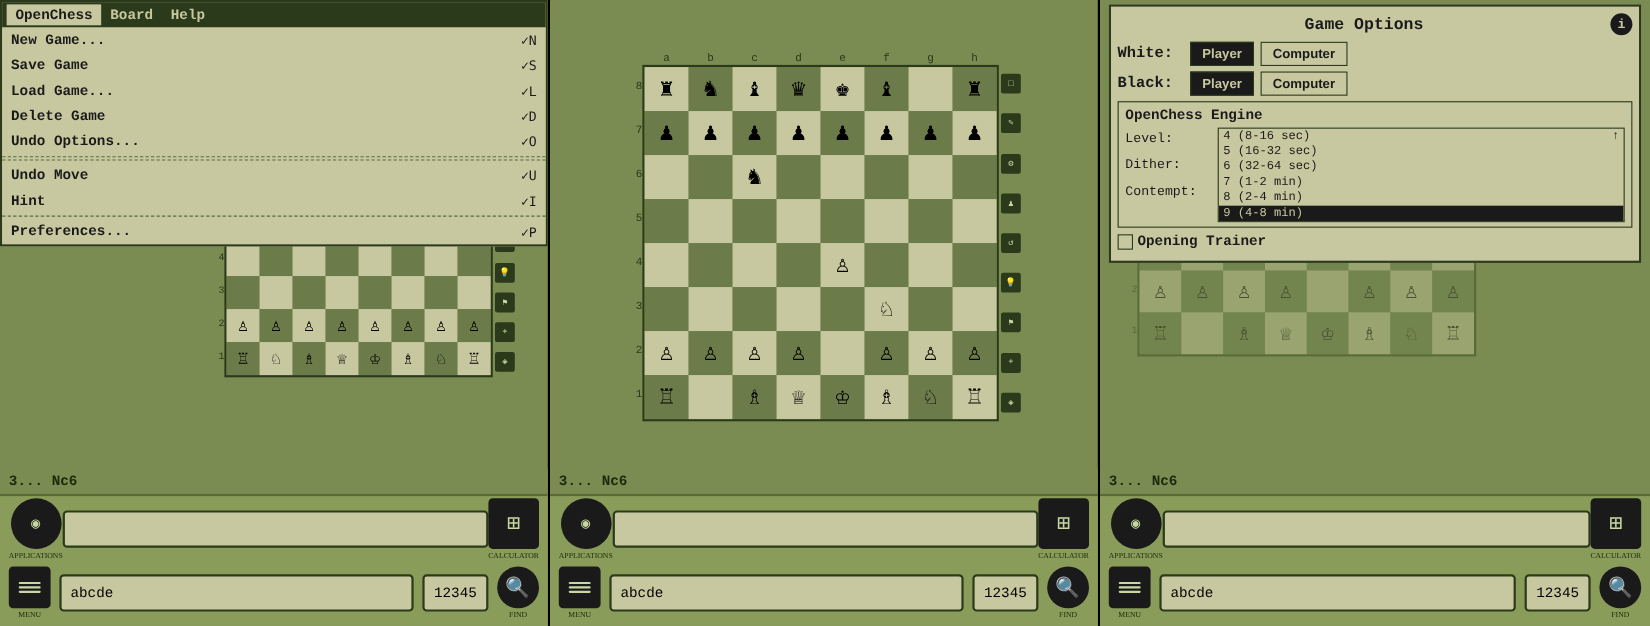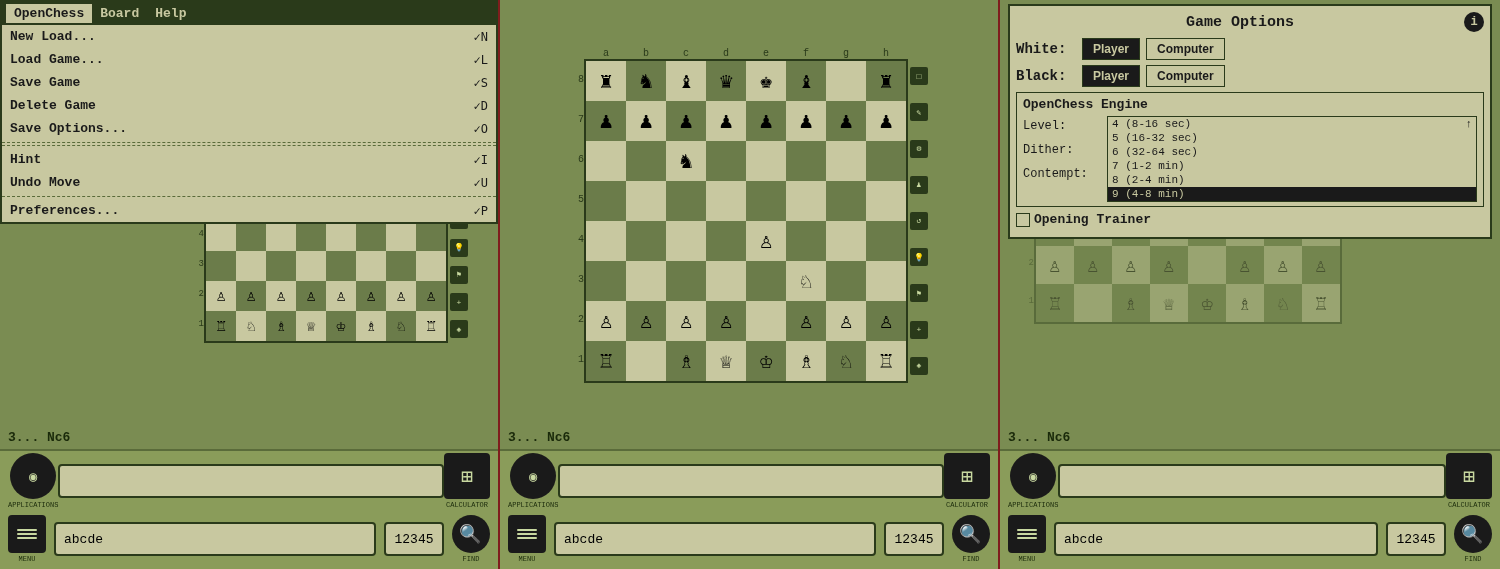--- a/index.html
+++ b/index.html
@@ -14,21 +14,21 @@
       overflow: hidden;
     }
 
     .panel {
       width: 500px;
       height: 569px;
       background: #7a8c52;
       display: flex;
       flex-direction: column;
       position: relative;
-      border-right: 2px solid #7f1d1d;
+      border-right: 2px solid #000000;
     }
 
     
     .board-area {
       flex: 1;
       display: flex;
       align-items: center;
       justify-content: center;
       padding: 4px 4px 0 4px;
       position: relative;
@@ -90,20 +90,21 @@
     .app-icon-circle .icon-symbol {
       font-size: 14px;
       color: #c8d8a0;
     }
 
     .app-icon-label {
       font-size: 7px;
       color: #1a2a0a;
       text-align: left;
       margin-top: 2px;
+      font-family: Liberation Serif, serif;
     }
 
     .icon-with-label {
       display: flex;
       flex-direction: column;
       align-items: center;
     }
 
     .calc-icon {
       width: 46px;
@@ -429,48 +430,48 @@
   <div class="board-area">
 
     <div class="menu-overlay">
       <div class="menu-bar">
         <span class="menu-bar-item active">OpenChess</span>
         <span class="menu-bar-item">Board</span>
         <span class="menu-bar-item">Help</span>
       </div>
       <div class="menu-items">
         <div class="menu-item">
-          <span class="item-label">New Load...</span>
+          <span class="item-label">New Game...</span>
           <span class="item-shortcut">✓N</span>
+        </div>
+        <div class="menu-item">
+          <span class="item-label">Save Game</span>
+          <span class="item-shortcut">✓S</span>
         </div>
         <div class="menu-item">
           <span class="item-label">Load Game...</span>
           <span class="item-shortcut">✓L</span>
         </div>
         <div class="menu-item">
-          <span class="item-label">Save Game</span>
-          <span class="item-shortcut">✓S</span>
-        </div>
-        <div class="menu-item">
           <span class="item-label">Delete Game</span>
           <span class="item-shortcut">✓D</span>
         </div>
         <div class="menu-item">
-          <span class="item-label">Save Options...</span>
+          <span class="item-label">Undo Options...</span>
           <span class="item-shortcut">✓O</span>
         </div>
         <hr class="menu-divider">
         <hr class="menu-divider">
         <div class="menu-item">
+          <span class="item-label">Undo Move</span>
+          <span class="item-shortcut">✓U</span>
+        </div>
+        <div class="menu-item">
           <span class="item-label">Hint</span>
           <span class="item-shortcut">✓I</span>
-        </div>
-        <div class="menu-item">
-          <span class="item-label">Undo Move</span>
-          <span class="item-shortcut">✓U</span>
         </div>
         <hr class="menu-divider">
         <div class="menu-item">
           <span class="item-label">Preferences...</span>
           <span class="item-shortcut">✓P</span>
         </div>
       </div>
     </div>
 
     <div style="display:flex;flex-direction:column;margin-left:160px;margin-top:2px;">

